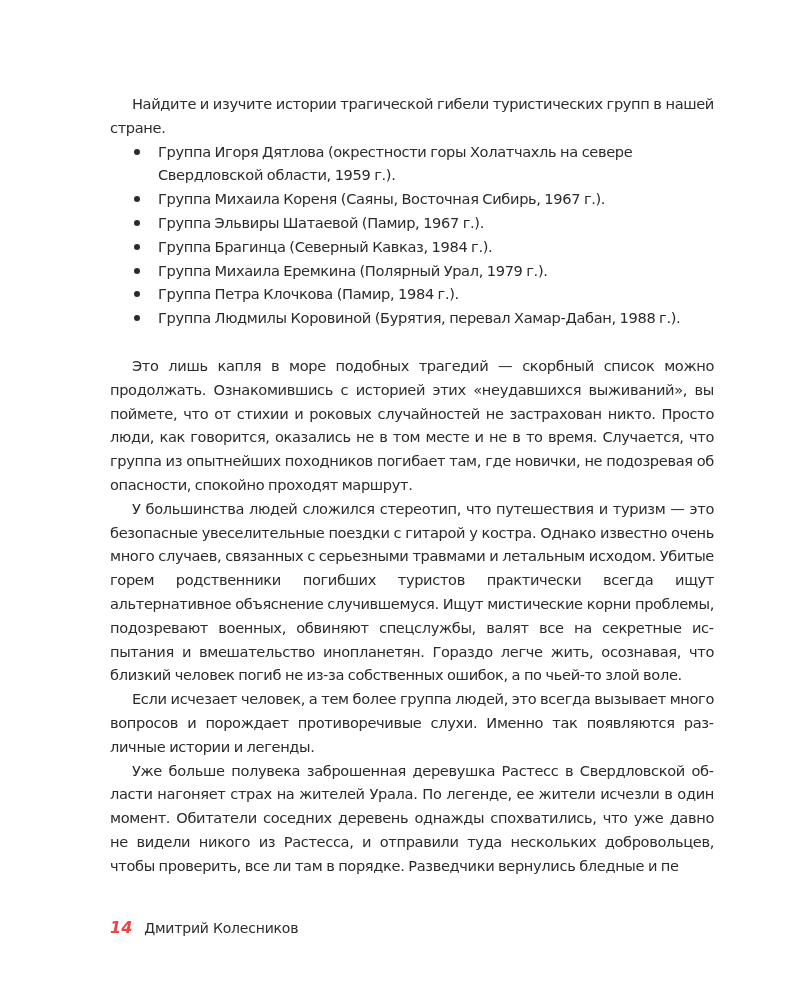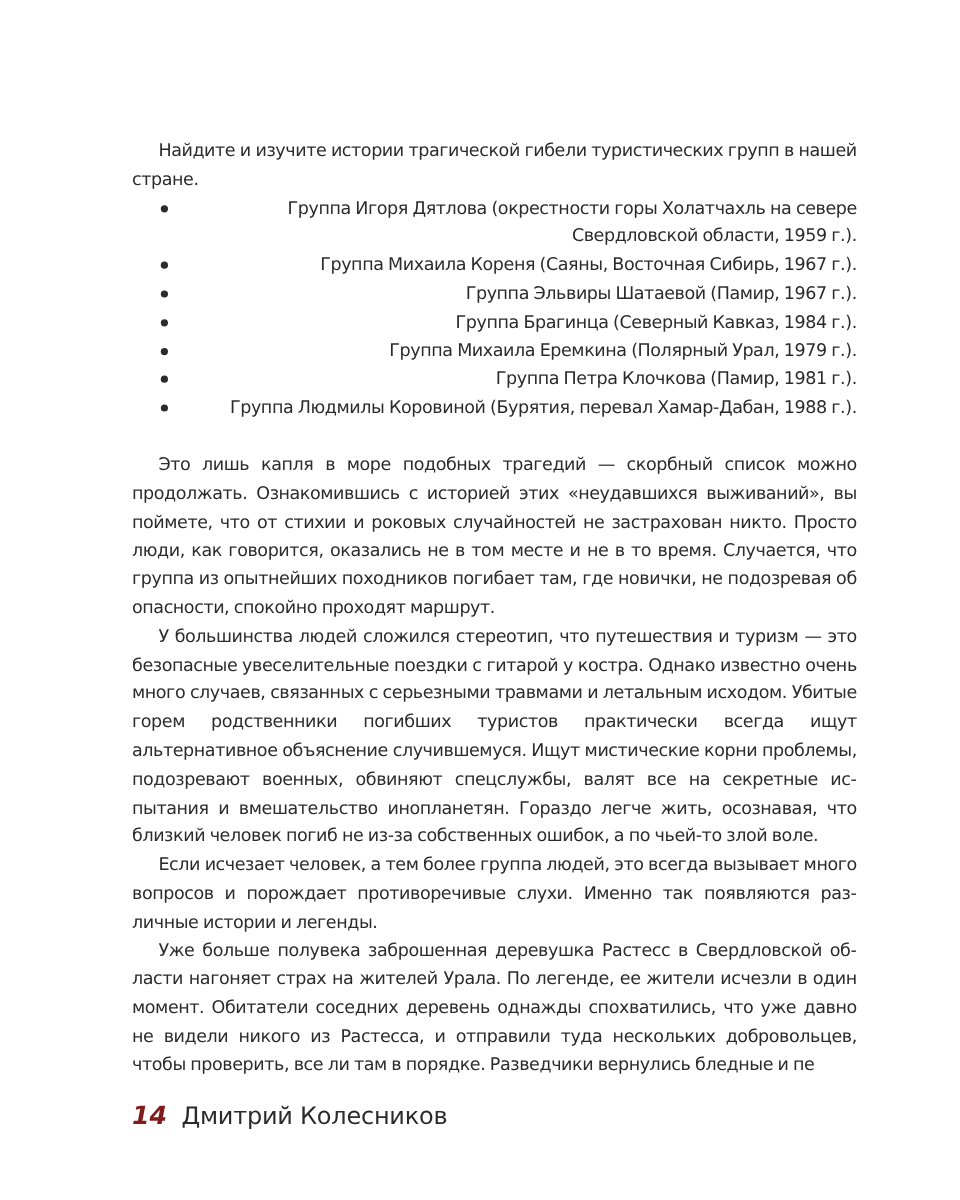--- a/index.html
+++ b/index.html
@@ -11,21 +11,21 @@
       width: 800px;
       height: 1000px;
       position: relative;
       overflow: hidden;
       font-family: "DejaVu Sans", sans-serif;
       color: #2b2b2b;
     }
     .page {
       position: absolute;
       left: 110px;
-      top: 114px;
+      top: 92px;
       width: 604px;
     }
     .para {
       margin: 0;
       font-size: 14.6px;
       line-height: 23.8px;
       text-align: justify;
       text-indent: 22px;
       letter-spacing: -0.35px;
       word-spacing: -0.5px;
@@ -37,48 +37,47 @@
       margin: 0;
       padding: 0;
     }
     .bullet-item {
       position: relative;
       padding-left: 48px;
       font-size: 14.6px;
       line-height: 23.8px;
       letter-spacing: -0.35px;
       word-spacing: -0.5px;
-      text-align: right;
     }
     .bullet-dot {
       position: absolute;
       left: 24px;
       top: 9px;
       width: 6px;
       height: 6px;
       border-radius: 50%;
       background: #2b2b2b;
     }
     .spacer { height: 24px; }
     .footer {
       position: absolute;
       left: 110px;
       top: 918px;
       display: flex;
       align-items: baseline;
       gap: 12px;
     }
     .page-number {
-      font-size: 21px;
+      font-size: 16px;
       font-weight: bold;
-      color: #7f1d1d;
+      color: #ef4444;
       font-style: italic;
     }
     .author {
-      font-size: 20px;
+      font-size: 14px;
       color: #2b2b2b;
       letter-spacing: -0.2px;
     }
   </style>
 </head>
 <body>
 
 <div class="page">
   <p class="para intro">Найдите и изучите истории трагической гибели туристических групп в на­шей стране.</p>
 
@@ -98,21 +97,21 @@
     <li class="bullet-item">
       <span class="bullet-dot"></span>
       <span>Группа Брагинца (Северный Кавказ, 1984 г.).</span>
     </li>
     <li class="bullet-item">
       <span class="bullet-dot"></span>
       <span>Группа Михаила Еремкина (Полярный Урал, 1979 г.).</span>
     </li>
     <li class="bullet-item">
       <span class="bullet-dot"></span>
-      <span>Группа Петра Клочкова (Памир, 1981 г.).</span>
+      <span>Группа Петра Клочкова (Памир, 1984 г.).</span>
     </li>
     <li class="bullet-item">
       <span class="bullet-dot"></span>
       <span>Группа Людмилы Коровиной (Бурятия, перевал Хамар-Дабан, 1988 г.).</span>
     </li>
   </ul>
 
   <div class="spacer"></div>
 
   <p class="para">Это лишь капля в море подобных трагедий — скорбный список можно продолжать. Ознакомившись с историей этих «неудавшихся выживаний», вы поймете, что от стихии и роковых случайностей не застрахован никто. Просто люди, как говорится, оказались не в том месте и не в то время. Случается, что группа из опытнейших походников погибает там, где новички, не подозревая об опасности, спокойно проходят маршрут.</p>

